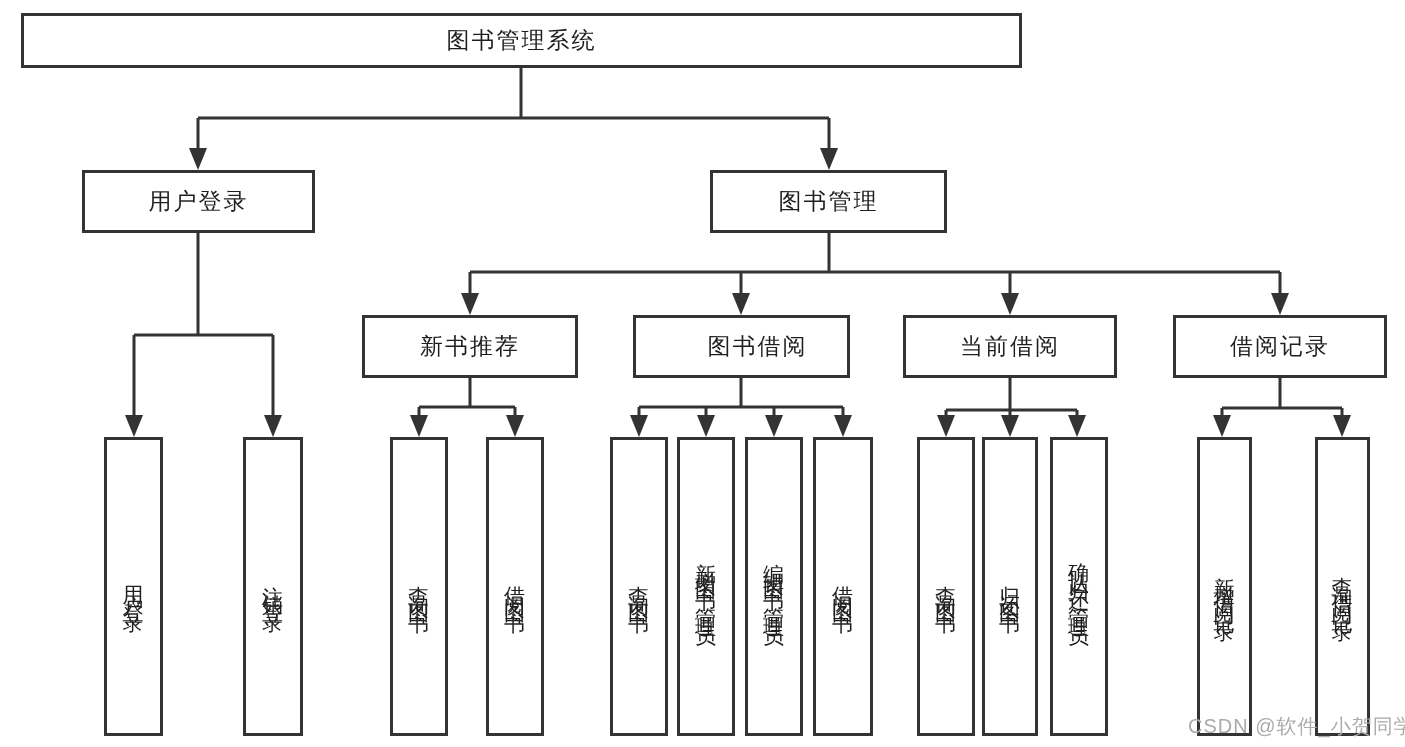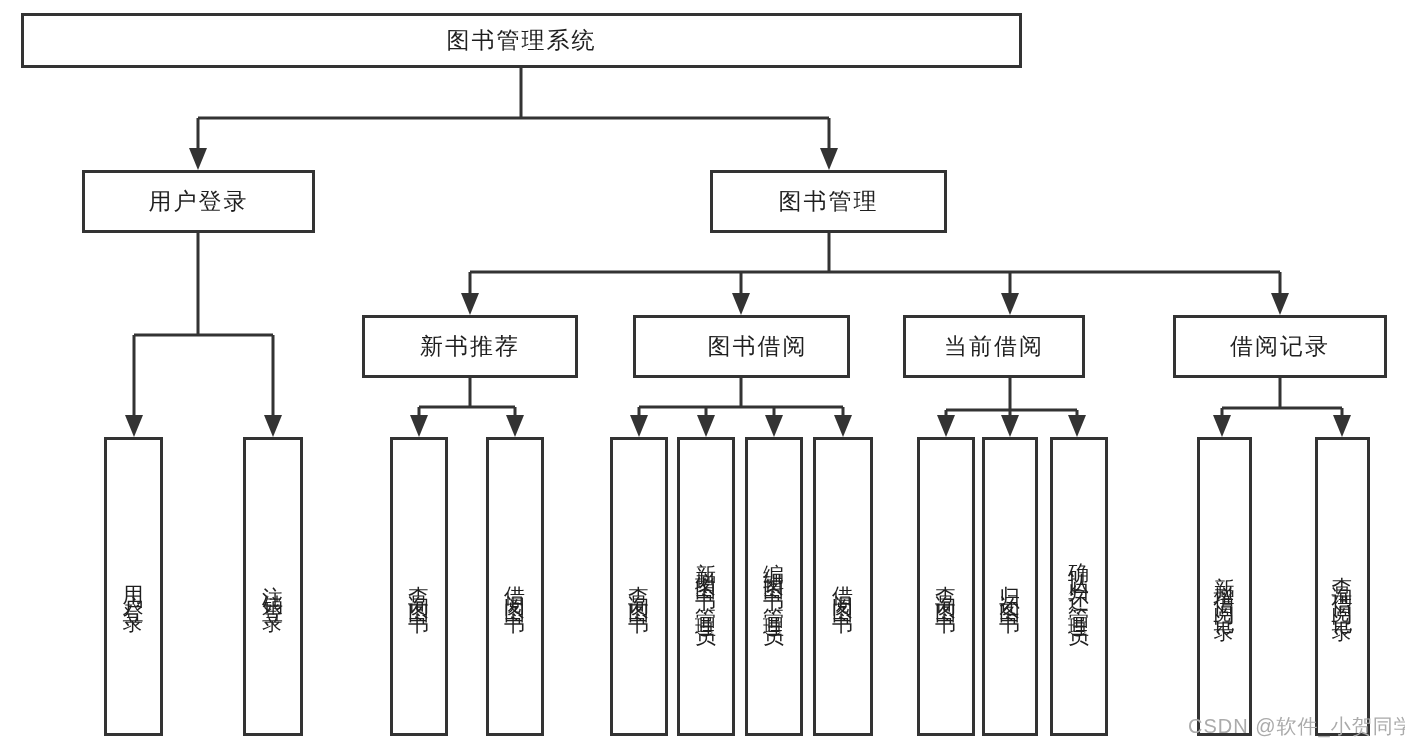--- a/index.html
+++ b/index.html
@@ -39,21 +39,21 @@
     letter-spacing: 9px;
     line-height: 1;
     white-space: nowrap;
   }
   
   .b-root   { left: 21px;   top: 13px;  width: 1001px; height: 55px; }
   .b-l2a    { left: 82px;   top: 170px; width: 233px;  height: 63px; }
   .b-l2b    { left: 710px;  top: 170px; width: 237px;  height: 63px; }
   .b-l3a    { left: 362px;  top: 315px; width: 216px;  height: 63px; align-items: center; }
   .b-l3b    { left: 633px;  top: 315px; width: 217px;  height: 63px; padding-left: 32px; }
-  .b-l3c    { left: 903px;  top: 315px; width: 182px;  height: 63px; justify-content: center; }
+  .b-l3c    { left: 903px;  top: 315px; width: 214px;  height: 63px; justify-content: center; }
   .b-l3d    { left: 1173px; top: 315px; width: 214px;  height: 63px; }
   .leaf     { top: 437px; height: 299px; }
   .b-le1  { left: 104px;  width: 59px; }
   .b-le2  { left: 243px;  width: 60px; }
   .b-le3  { left: 390px;  width: 58px; }
   .b-le4  { left: 486px;  width: 58px; }
   .b-le5  { left: 610px;  width: 58px; }
   .b-le6  { left: 677px;  width: 58px; }
   .b-le7  { left: 745px;  width: 58px; }
   .b-le8  { left: 813px;  width: 60px; }

